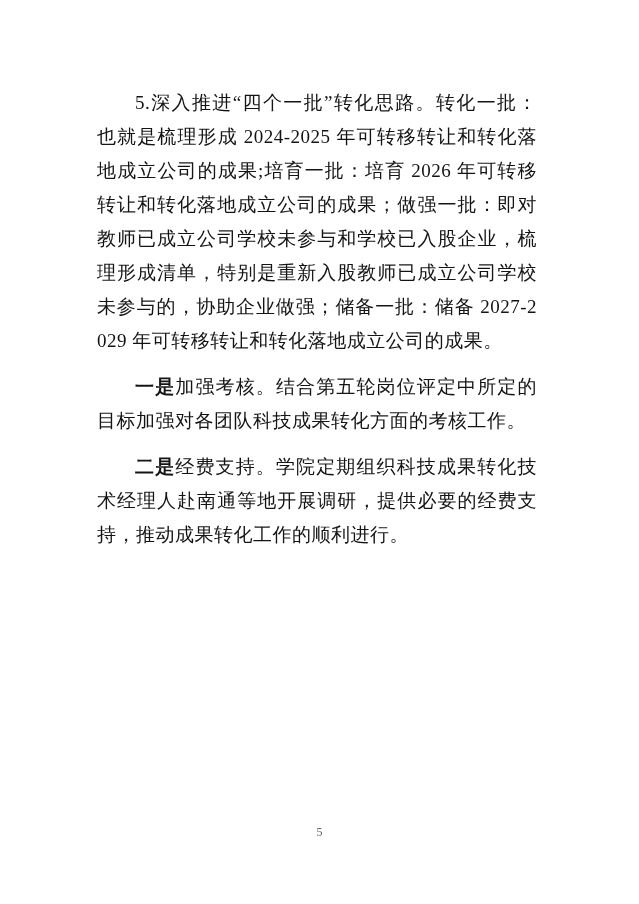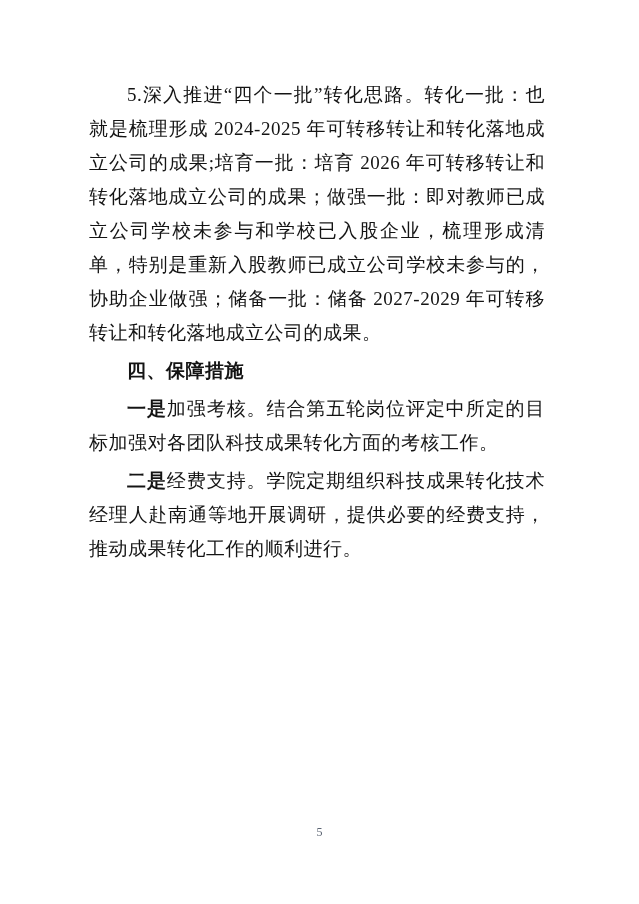--- a/index.html
+++ b/index.html
@@ -20,21 +20,21 @@
     background: #ffffff;
     overflow: hidden;
   }
   .doc-body {
     position: absolute;
     left: 85px;
     top: 74px;
     width: 464px;
   }
   .para {
-    margin: 4px;
+    margin: 12px;
     font-size: 19px;
     line-height: 34px;
     text-align: justify;
     text-justify: inter-ideograph;
     text-indent: 2em;
     letter-spacing: 0.5px;
     word-break: break-all;
   }
   .heading {
     font-weight: bold;
@@ -55,21 +55,20 @@
   }
 </style>
 </head>
 <body>
 
 <div class="page">
   <div class="doc-body">
 
     <p class="para"><span class="run">5.深入推进“四个一批”转化思路。转化一批：也就是梳理形成 2024-2025 年可转移转让和转化落地成立公司的成果;培育一批：培育 2026 年可转移转让和转化落地成立公司的成果；做强一批：即对教师已成立公司学校未参与和学校已入股企业，梳理形成清单，特别是重新入股教师已成立公司学校未参与的，协助企业做强；储备一批：储备 2027-2029 年可转移转让和转化落地成立公司的成果。</span></p>
 
-    <p class="para heading"><span class="run bold">四、保障措施</span></p>
 
     <p class="para"><span class="run bold">一是</span><span class="run">加强考核。结合第五轮岗位评定中所定的目标加强对各团队科技成果转化方面的考核工作。</span></p>
 
     <p class="para"><span class="run bold">二是</span><span class="run">经费支持。学院定期组织科技成果转化技术经理人赴南通等地开展调研，提供必要的经费支持，推动成果转化工作的顺利进行。</span></p>
 
 
 
   </div>
 
   <div class="footer">

